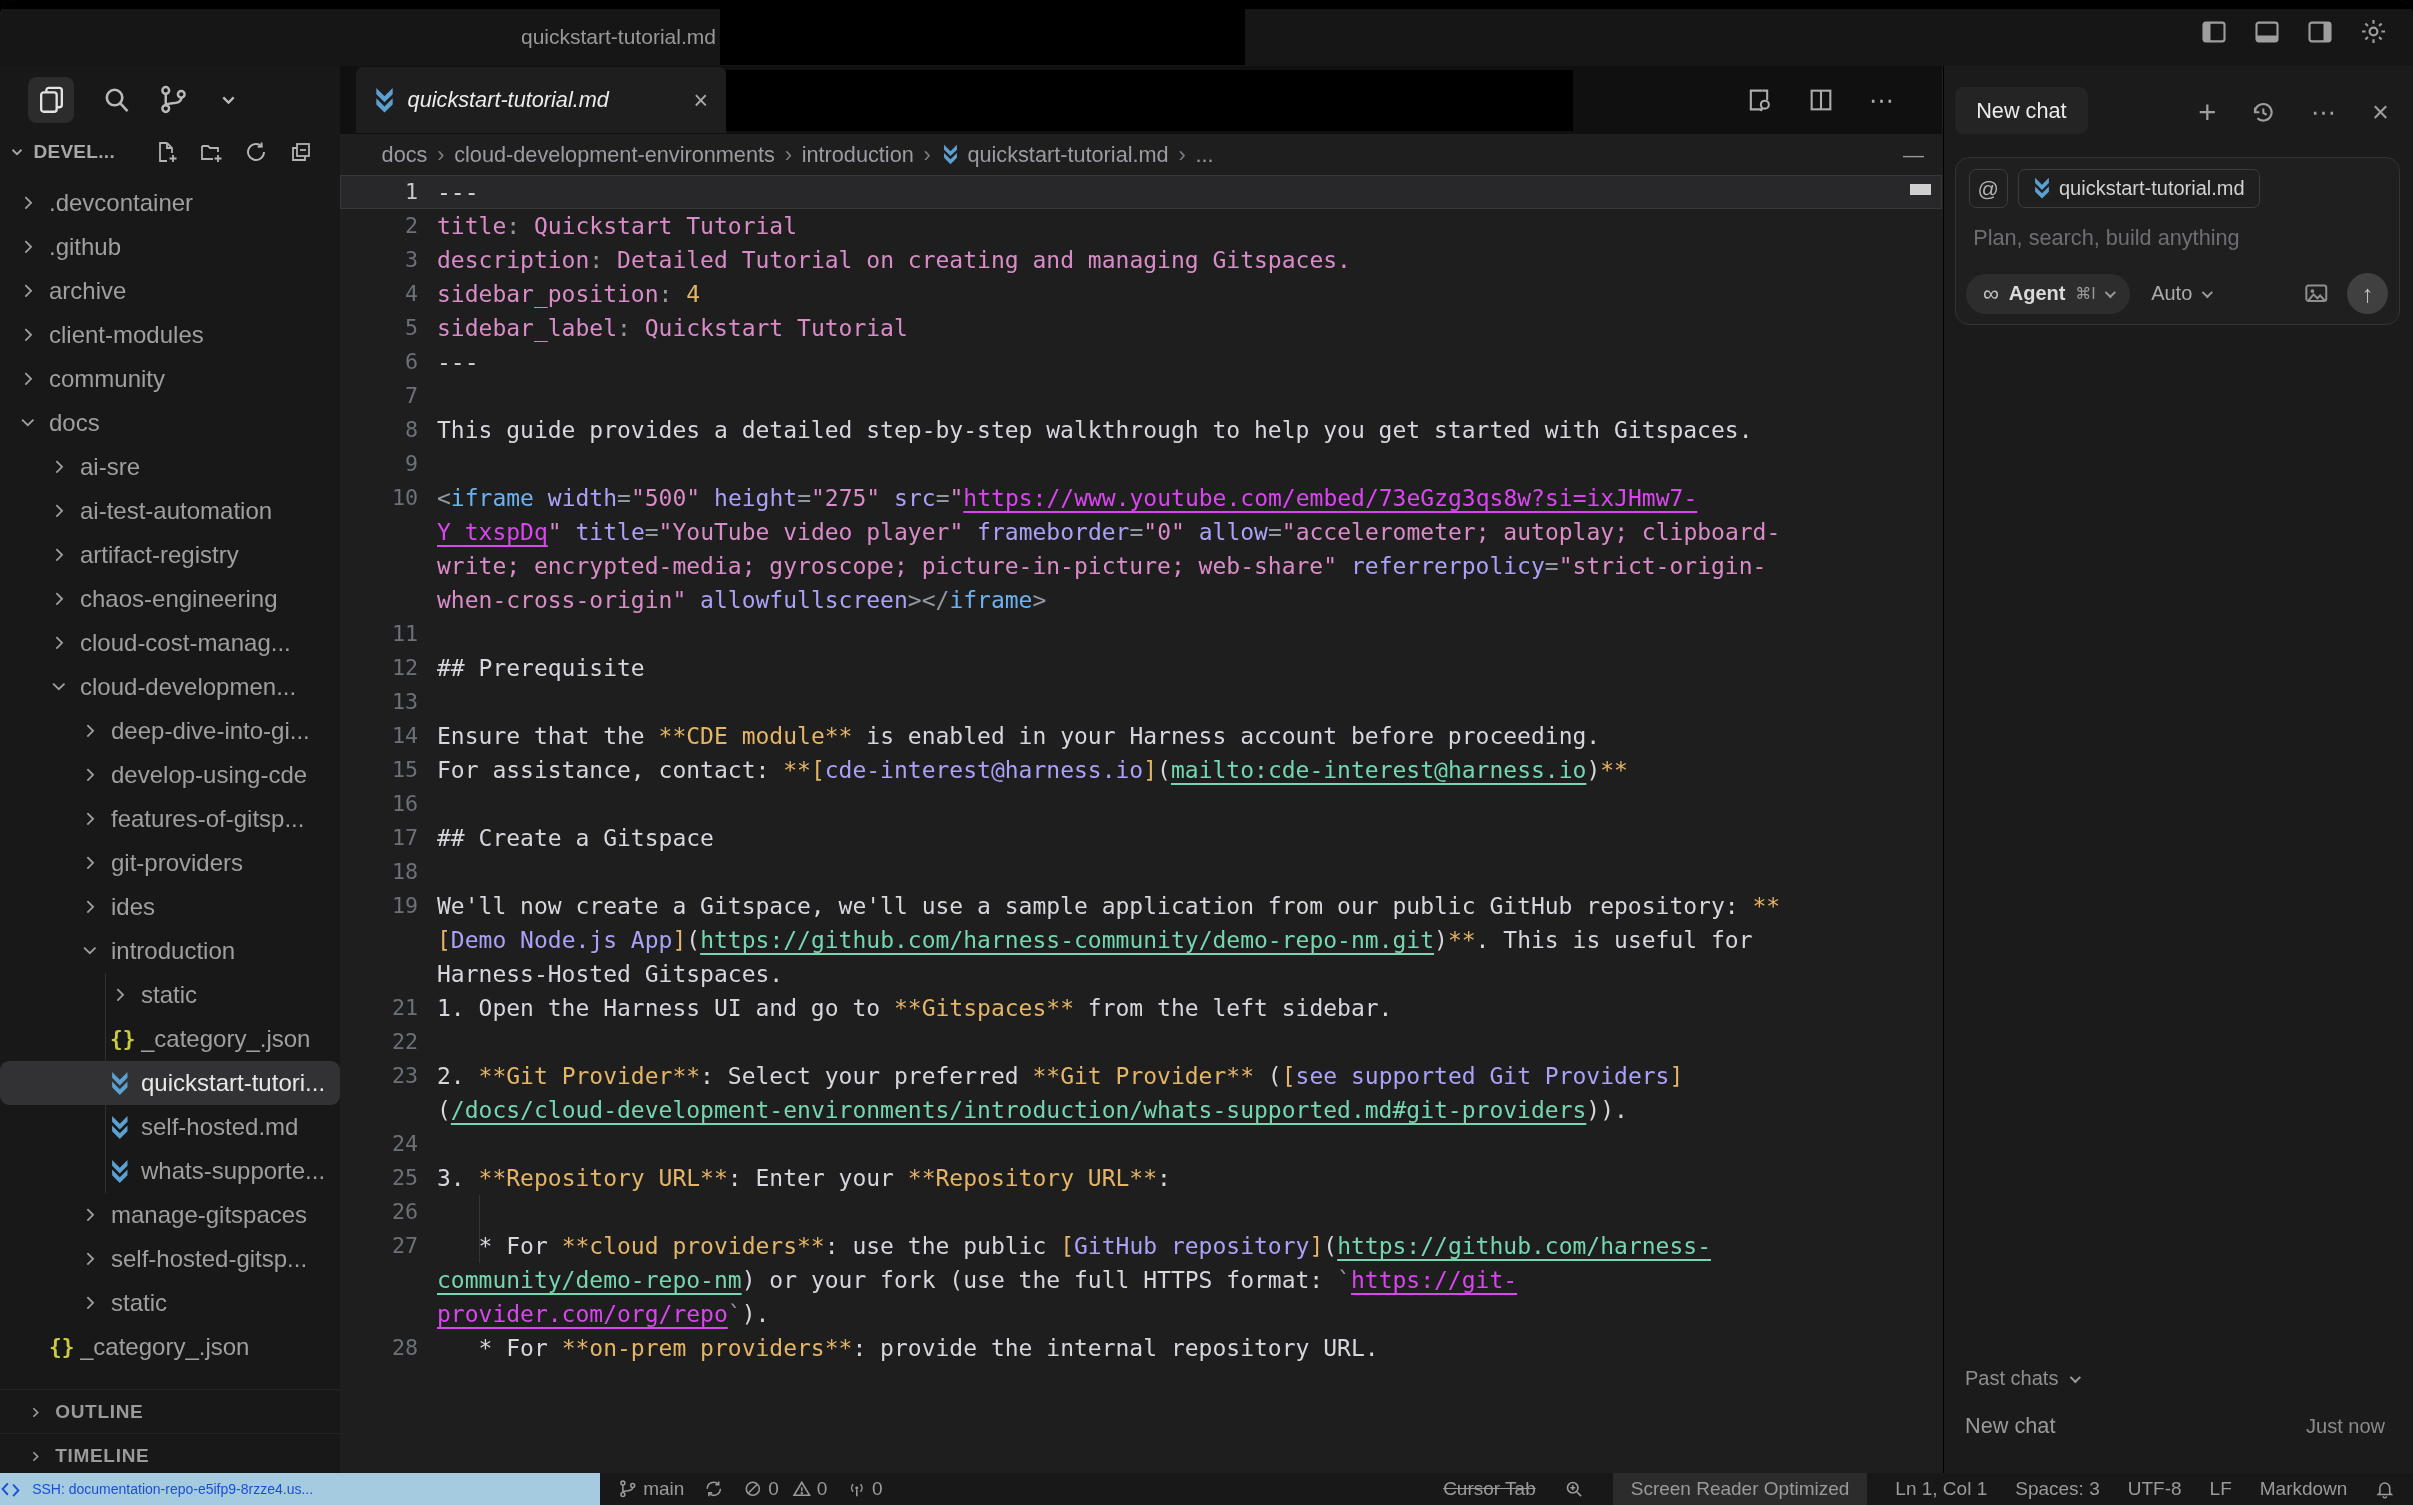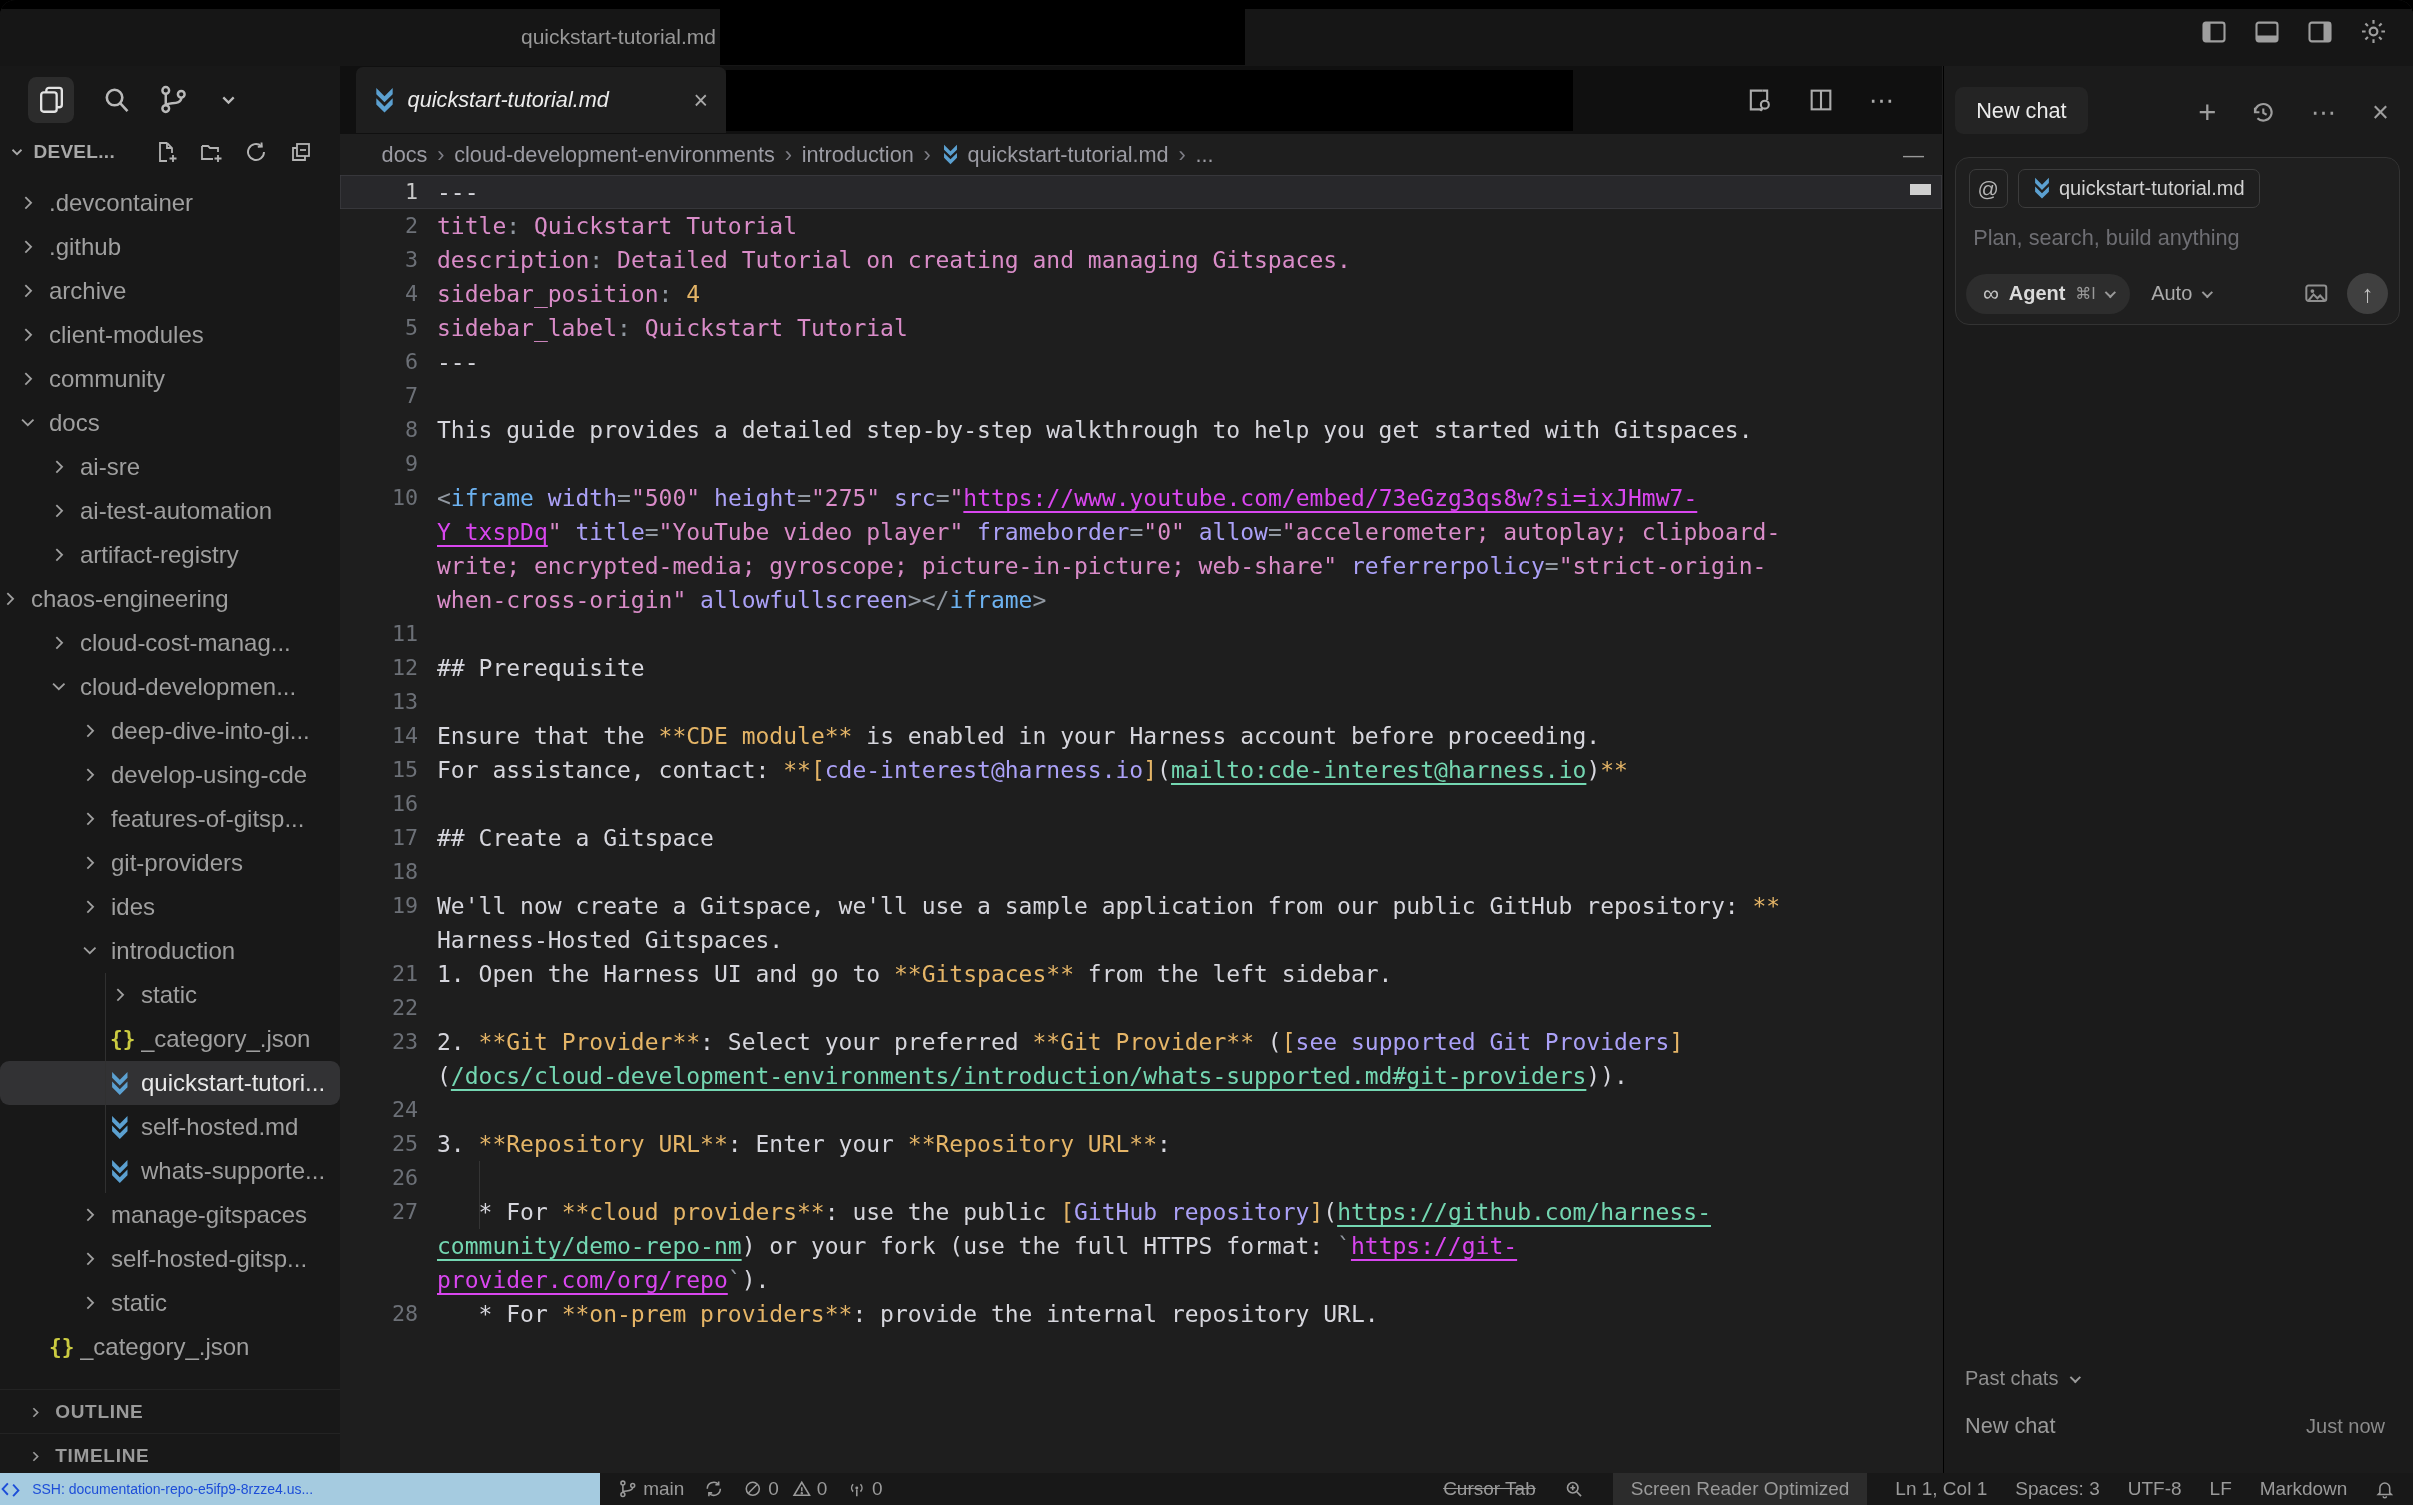--- a/index.html
+++ b/index.html
@@ -275,21 +275,21 @@
           <span class="tlabel">ai-test-automation</span>
         </div>
         <div class="trow" style="padding-left: 49px;">
           <span class="tchv">
             <svg width="19.6" height="19.6" viewBox="0 0 24 24" fill="none" stroke="currentColor" stroke-width="2.2">
               <polyline points="9 5 16 12 9 19"></polyline>
             </svg>
           </span>
           <span class="tlabel">artifact-registry</span>
         </div>
-        <div class="trow" style="">
+        <div class="trow" style="padding-left: 49px;">
           <span class="tchv">
             <svg width="19.6" height="19.6" viewBox="0 0 24 24" fill="none" stroke="currentColor" stroke-width="2.2">
               <polyline points="9 5 16 12 9 19"></polyline>
             </svg>
           </span>
           <span class="tlabel">chaos-engineering</span>
         </div>
         <div class="trow" style="padding-left: 49px;">
           <span class="tchv">
             <svg width="19.6" height="19.6" viewBox="0 0 24 24" fill="none" stroke="currentColor" stroke-width="2.2">
@@ -575,20 +575,24 @@
         <div class="crow">
           <span class="ln">18</span>
           <span class="code"></span>
         </div>
         <div class="crow">
           <span class="ln">19</span>
           <span class="code"><span class="pl">We'll now create a Gitspace, we'll use a sample application from our public GitHub repository: </span><span class="or">**</span></span>
         </div>
         <div class="crow">
           <span class="ln"></span>
+          <span class="code"><span class="or">[</span><span class="lv">Demo Node.js App</span><span class="or">]</span><span class="pl">(</span><span class="gru">https://github.com/harness-community/demo-repo-nm.git</span><span class="pl">)</span><span class="or">**</span><span class="pl">. This is useful for</span></span>
+        </div>
+        <div class="crow">
+          <span class="ln"></span>
           <span class="code"><span class="pl">Harness-Hosted Gitspaces.</span></span>
         </div>
         <div class="crow">
           <span class="ln">21</span>
           <span class="code"><span class="pl">1. Open the Harness UI and go to </span><span class="or">**Gitspaces**</span><span class="pl"> from the left sidebar.</span></span>
         </div>
         <div class="crow">
           <span class="ln">22</span>
           <span class="code"></span>
         </div>

